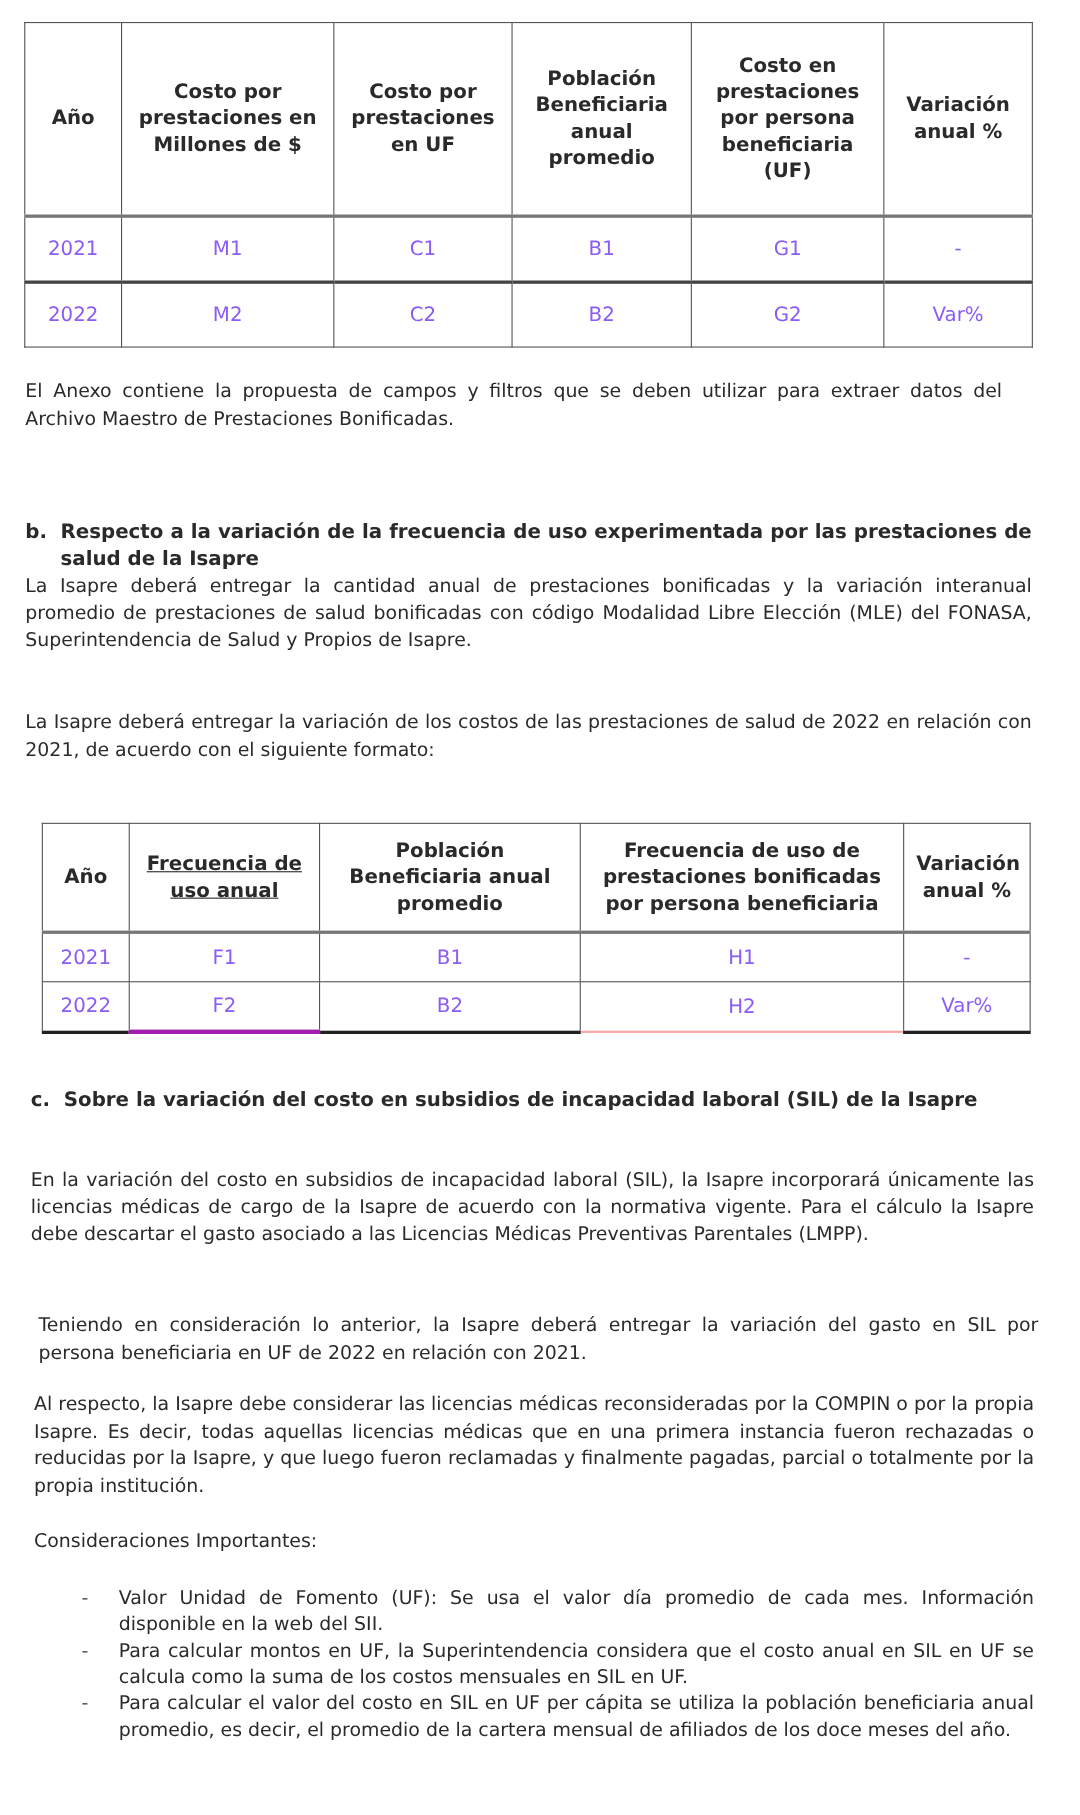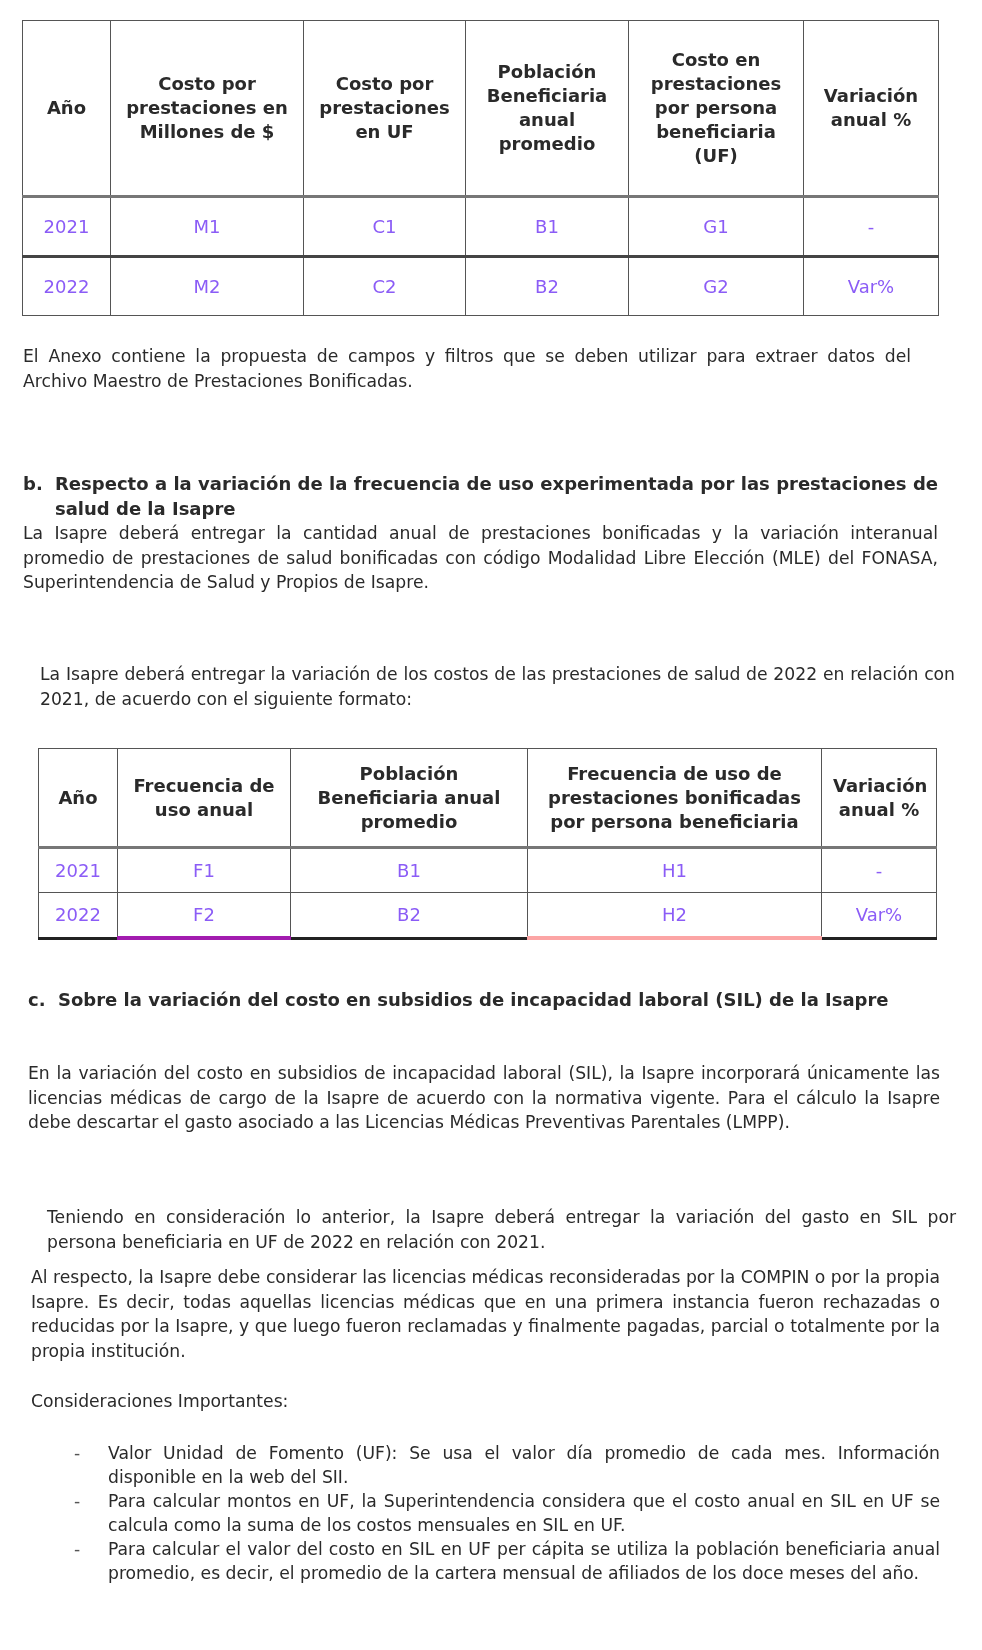--- a/index.html
+++ b/index.html
@@ -61,62 +61,62 @@
   </table>
 
 <p class="para" style="left:23px; top:344px; width:888px; margin:0;">El Anexo contiene la propuesta de campos y filtros que se deben utilizar para extraer datos del Archivo Maestro de Prestaciones Bonificadas.</p>
 
 <div class="heading" style="left:23px; top:471px; width:915px;">
   <span class="marker">b.</span>
   <span class="htext" style="padding-left:32px;">Respecto a la variación de la frecuencia de uso experimentada por las prestaciones de salud de la Isapre</span>
 </div>
 
 <p class="para" style="left:23px; top:521px; width:915px; margin:0;">La Isapre deberá entregar la cantidad anual de prestaciones bonificadas y la variación interanual promedio de prestaciones de salud bonificadas con código Modalidad Libre Elección (MLE) del FONASA, Superintendencia de Salud y Propios de Isapre.</p>
-<p class="para" style="left:23px; top:645px; width:915px; margin:17px;">La Isapre deberá entregar la variación de los costos de las prestaciones de salud de 2022 en relación con 2021, de acuerdo con el siguiente formato:</p>
+<p class="para" style="left:23px; top:645px; width:915px; margin:0;">La Isapre deberá entregar la variación de los costos de las prestaciones de salud de 2022 en relación con 2021, de acuerdo con el siguiente formato:</p>
 
 <table style="left:38px; top:748px; width:898px;">
   <colgroup>
     <col style="width:79px">
       <col style="width:173px">
       <col style="width:237px">
       <col style="width:294px">
       <col style="width:115px">
   </colgroup>
   <tbody>
       <tr class="hdr-sep" style="height:99px;">
     <th>Año</th>
-    <th style="padding:0 4px;">Frecuencia de uso anual</th>
+    <th style="padding:0 4px;text-decoration:underline;">Frecuencia de uso anual</th>
     <th style="padding:0 20px;">Población Beneficiaria anual promedio</th>
     <th style="padding:0 2px;">Frecuencia de uso de prestaciones bonificadas por persona beneficiaria</th>
     <th>Variación anual %</th>
   </tr>
   <tr style="height:43px;">
     <td>2021</td>
     <td>F1</td>
     <td>B1</td>
     <td>H1</td>
     <td>-</td>
   </tr>
   <tr style="height:43px;">
     <td style="border-bottom:3px solid #222;">2022</td>
     <td style="border-bottom:4px solid #a21caf;">F2</td>
     <td style="border-bottom:3px solid #222;">B2</td>
-    <td style="border-bottom:4px solid #fca5a5;">H2</td>
+    <td style="border-bottom:2px solid #fca5a5;">H2</td>
     <td style="border-bottom:3px solid #222;">Var%</td>
   </tr>
 </tbody>
   </table>
 
 <div class="heading" style="left:28px; top:987px; width:912px;">
   <span class="marker">c.</span>
   <span class="htext" style="padding-left:30px;">Sobre la variación del costo en subsidios de incapacidad laboral (SIL) de la Isapre</span>
 </div>
 
 <p class="para" style="left:28px; top:1061px; width:912px; margin:0;">En la variación del costo en subsidios de incapacidad laboral (SIL), la Isapre incorporará únicamente las licencias médicas de cargo de la Isapre de acuerdo con la normativa vigente. Para el cálculo la Isapre debe descartar el gasto asociado a las Licencias Médicas Preventivas Parentales (LMPP).</p>
-<p class="para" style="left:31px; top:1189px; width:909px; margin:16px;">Teniendo en consideración lo anterior, la Isapre deberá entregar la variación del gasto en SIL por persona beneficiaria en UF de 2022 en relación con 2021.</p>
+<p class="para" style="left:31px; top:1189px; width:909px; margin:4px;">Teniendo en consideración lo anterior, la Isapre deberá entregar la variación del gasto en SIL por persona beneficiaria en UF de 2022 en relación con 2021.</p>
 <p class="para" style="left:31px; top:1265px; width:909px; margin:0;">Al respecto, la Isapre debe considerar las licencias médicas reconsideradas por la COMPIN o por la propia Isapre. Es decir, todas aquellas licencias médicas que en una primera instancia fueron rechazadas o reducidas por la Isapre, y que luego fueron reclamadas y finalmente pagadas, parcial o totalmente por la propia institución.</p>
 
 <div class="para underline" style="left:31px; top:1389px;">Consideraciones Importantes:</div>
 
 <ul class="bullet-list" style="left:108px; top:1441px; width:832px;">
   <li>
     <span class="dash">-</span>
     <span class="underline">Valor Unidad de Fomento (UF):</span><span> Se usa el valor día promedio de cada mes. Información disponible en la web del SII.</span>
   </li>
   <li>

